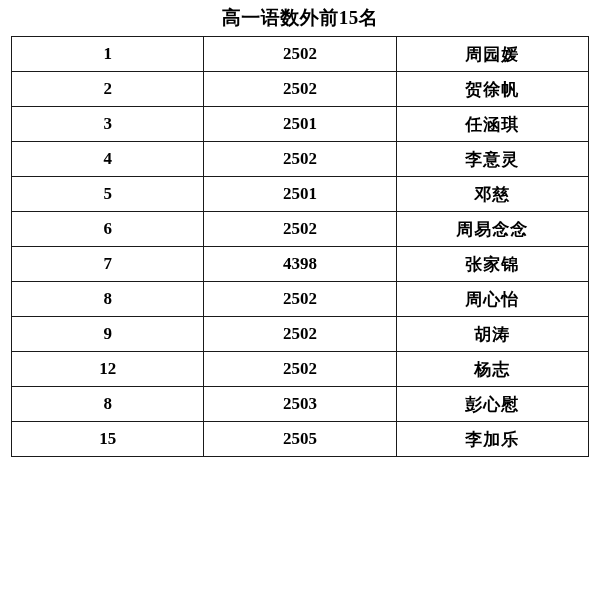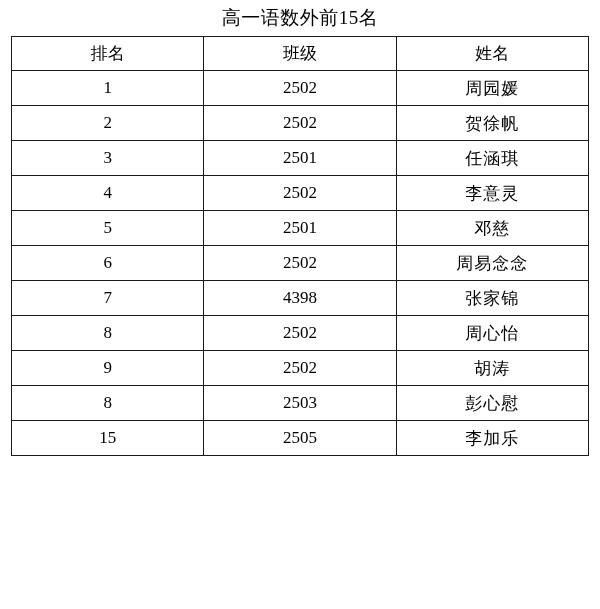--- a/index.html
+++ b/index.html
@@ -27,21 +27,21 @@
     table-layout: fixed;
     width: 578px;
     margin: 0 auto;
   }
   table.rank-table td,
   table.rank-table th {
     border: 1px solid #1a1a1a;
     text-align: center;
     vertical-align: middle;
     padding: 0;
-    font-weight: normal;
+    font-weight: bold;
   }
   .title-cell {
     height: 36px;
     font-size: 19px;
     font-weight: bold;
     letter-spacing: 0.5px;
     border-top: none !important;
     border-left: none !important;
     border-right: none !important;
   }
@@ -61,25 +61,20 @@
   }
 </style>
 </head>
 <body>
 
 <div class="sheet">
   <table class="rank-table">
     <tbody>
       <tr>
         <td class="title-cell" colspan="3">高一语数外前15名</td>
-      </tr>
-      <tr>
-        <th class="head-cell col-rank">排名</th>
-        <th class="head-cell col-class">班级</th>
-        <th class="head-cell col-name">姓名</th>
       </tr>
 
       <tr>
         <td class="body-cell col-rank">1</td>
         <td class="body-cell col-class">2502</td>
         <td class="body-cell col-name name-cell">周园媛</td>
       </tr>
       <tr>
         <td class="body-cell col-rank">2</td>
         <td class="body-cell col-class">2502</td>
@@ -114,20 +109,25 @@
         <td class="body-cell col-rank">8</td>
         <td class="body-cell col-class">2502</td>
         <td class="body-cell col-name name-cell">周心怡</td>
       </tr>
       <tr>
         <td class="body-cell col-rank">9</td>
         <td class="body-cell col-class">2502</td>
         <td class="body-cell col-name name-cell">胡涛</td>
       </tr>
       <tr>
+        <td class="body-cell col-rank">12</td>
+        <td class="body-cell col-class">2502</td>
+        <td class="body-cell col-name name-cell">杨志</td>
+      </tr>
+      <tr>
         <td class="body-cell col-rank">8</td>
         <td class="body-cell col-class">2503</td>
         <td class="body-cell col-name name-cell">彭心慰</td>
       </tr>
       <tr>
         <td class="body-cell col-rank">15</td>
         <td class="body-cell col-class">2505</td>
         <td class="body-cell col-name name-cell">李加乐</td>
       </tr>
     </tbody>

